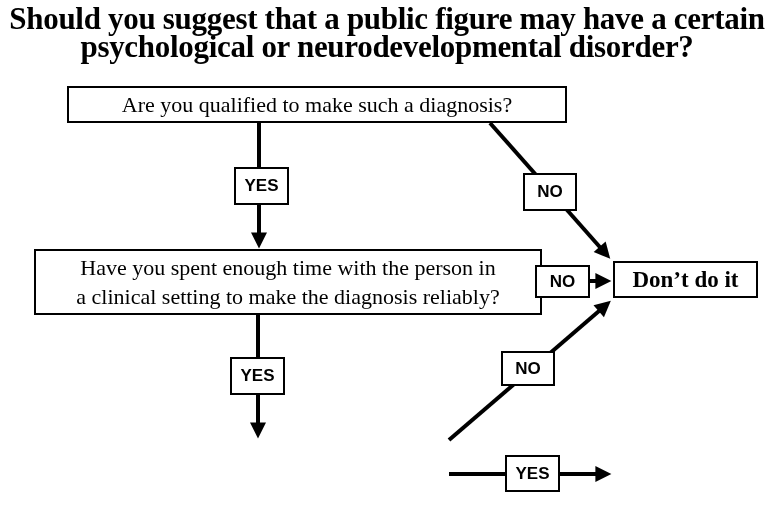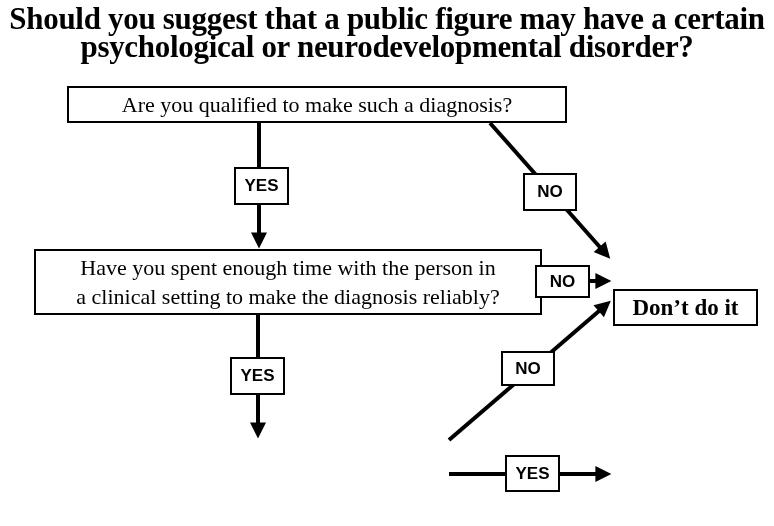--- a/index.html
+++ b/index.html
@@ -73,21 +73,21 @@
     justify-content: center;
     font-family: "Liberation Sans", sans-serif;
     font-weight: bold;
     font-size: 17px;
     z-index: 2;
   }
   
   #q1   { left: 23px;  top: 86px;  width: 500px; height: 37px; margin-left: 44px; }
   #q2   { left: 10px;  top: 249px; width: 508px; height: 66px; margin-left: 24px; }
   #q3   { left: 75px;  top: 439px; width: 374px; height: 66px; }
-  #dont { left: 613px; top: 261px; width: 145px; height: 37px; margin-top: 28px; }
+  #dont { left: 613px; top: 261px; width: 145px; height: 37px; }
   #ok   { left: 613px; top: 453px; width: 145px; height: 39px; }
   #yes1 { left: 234px; top: 167px; width: 55px; height: 38px; }
   #no1  { left: 523px; top: 173px; width: 54px; height: 38px; }
   #no2  { left: 535px; top: 265px; width: 55px; height: 33px; }
   #yes2 { left: 230px; top: 357px; width: 55px; height: 38px; }
   #no3  { left: 501px; top: 351px; width: 54px; height: 35px; }
   #yes3 { left: 505px; top: 455px; width: 55px; height: 37px; }
 </style>
 </head>
 <body>

